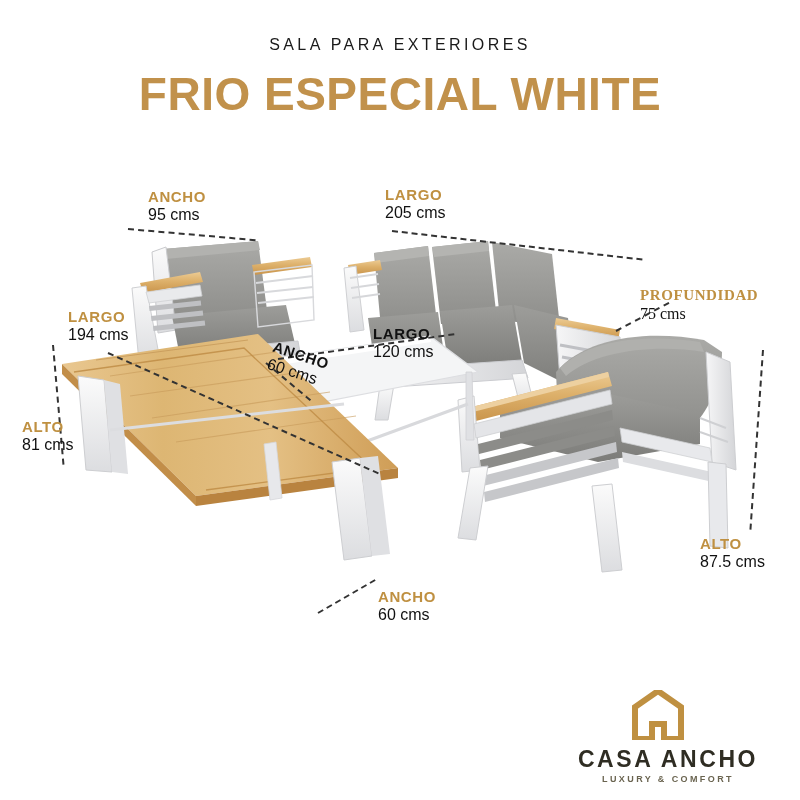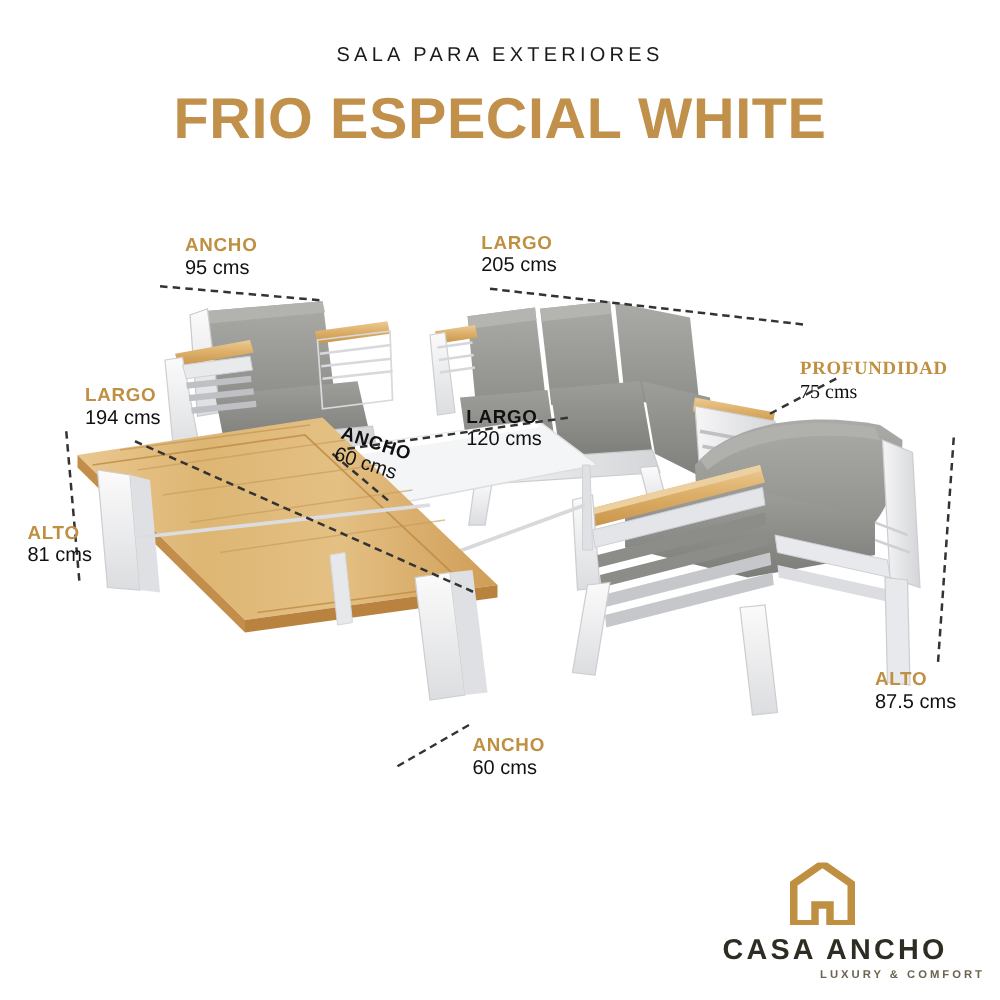--- a/index.html
+++ b/index.html
@@ -51,21 +51,21 @@
   .art{position:absolute;left:0;top:0;width:800px;height:800px;}
 
   
   .logo{position:absolute;left:548px;top:690px;width:240px;height:96px;}
   .logo-mark{position:absolute;left:82px;top:0;width:56px;height:50px;}
   .logo-name{
     position:absolute;left:0;top:56px;width:240px;text-align:center;
     font-size:23px;font-weight:bold;letter-spacing:2.6px;color:#2f2d23;
   }
   .logo-tag{
-    position:absolute;left:0;top:84px;width:240px;text-align:right;
+    position:absolute;left:0;top:84px;width:240px;text-align:center;
     font-size:9px;font-weight:bold;letter-spacing:2.4px;color:#6a6450;
   }
 </style>
 </head>
 <body>
 
 <div id="page">
 
   <div class="kicker">SALA PARA EXTERIORES</div>
   <div class="title">FRIO ESPECIAL WHITE</div>

